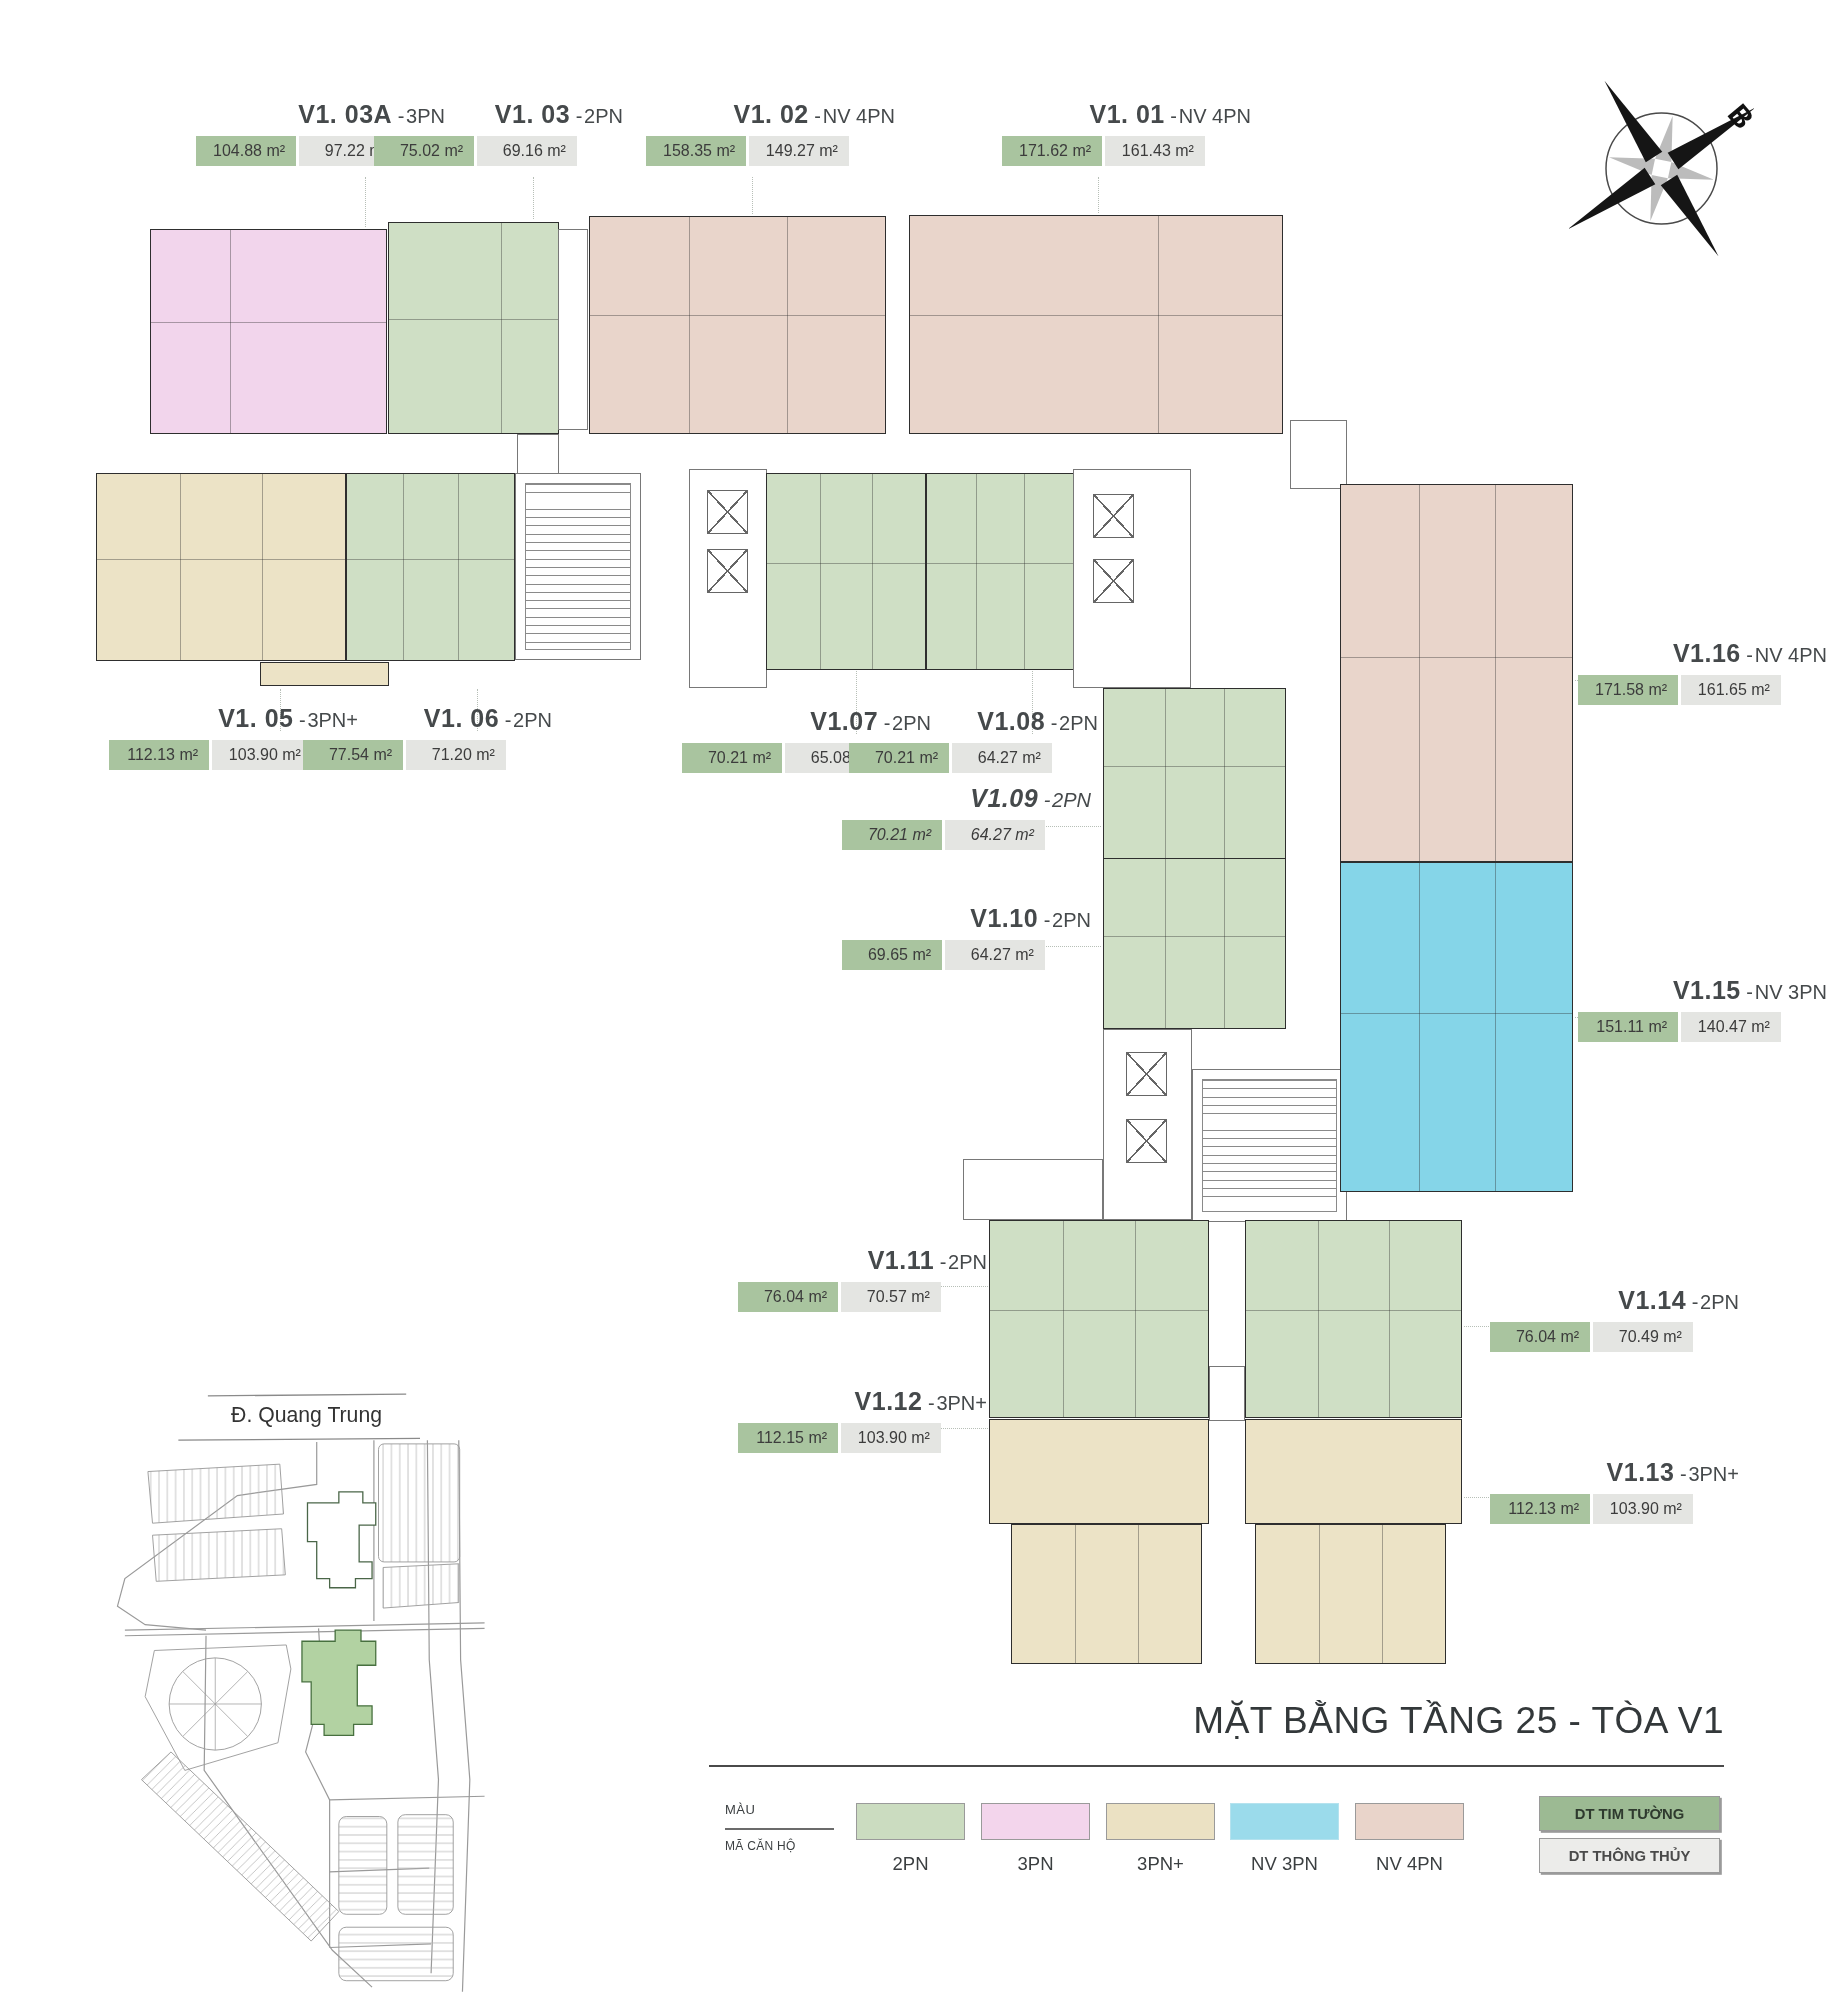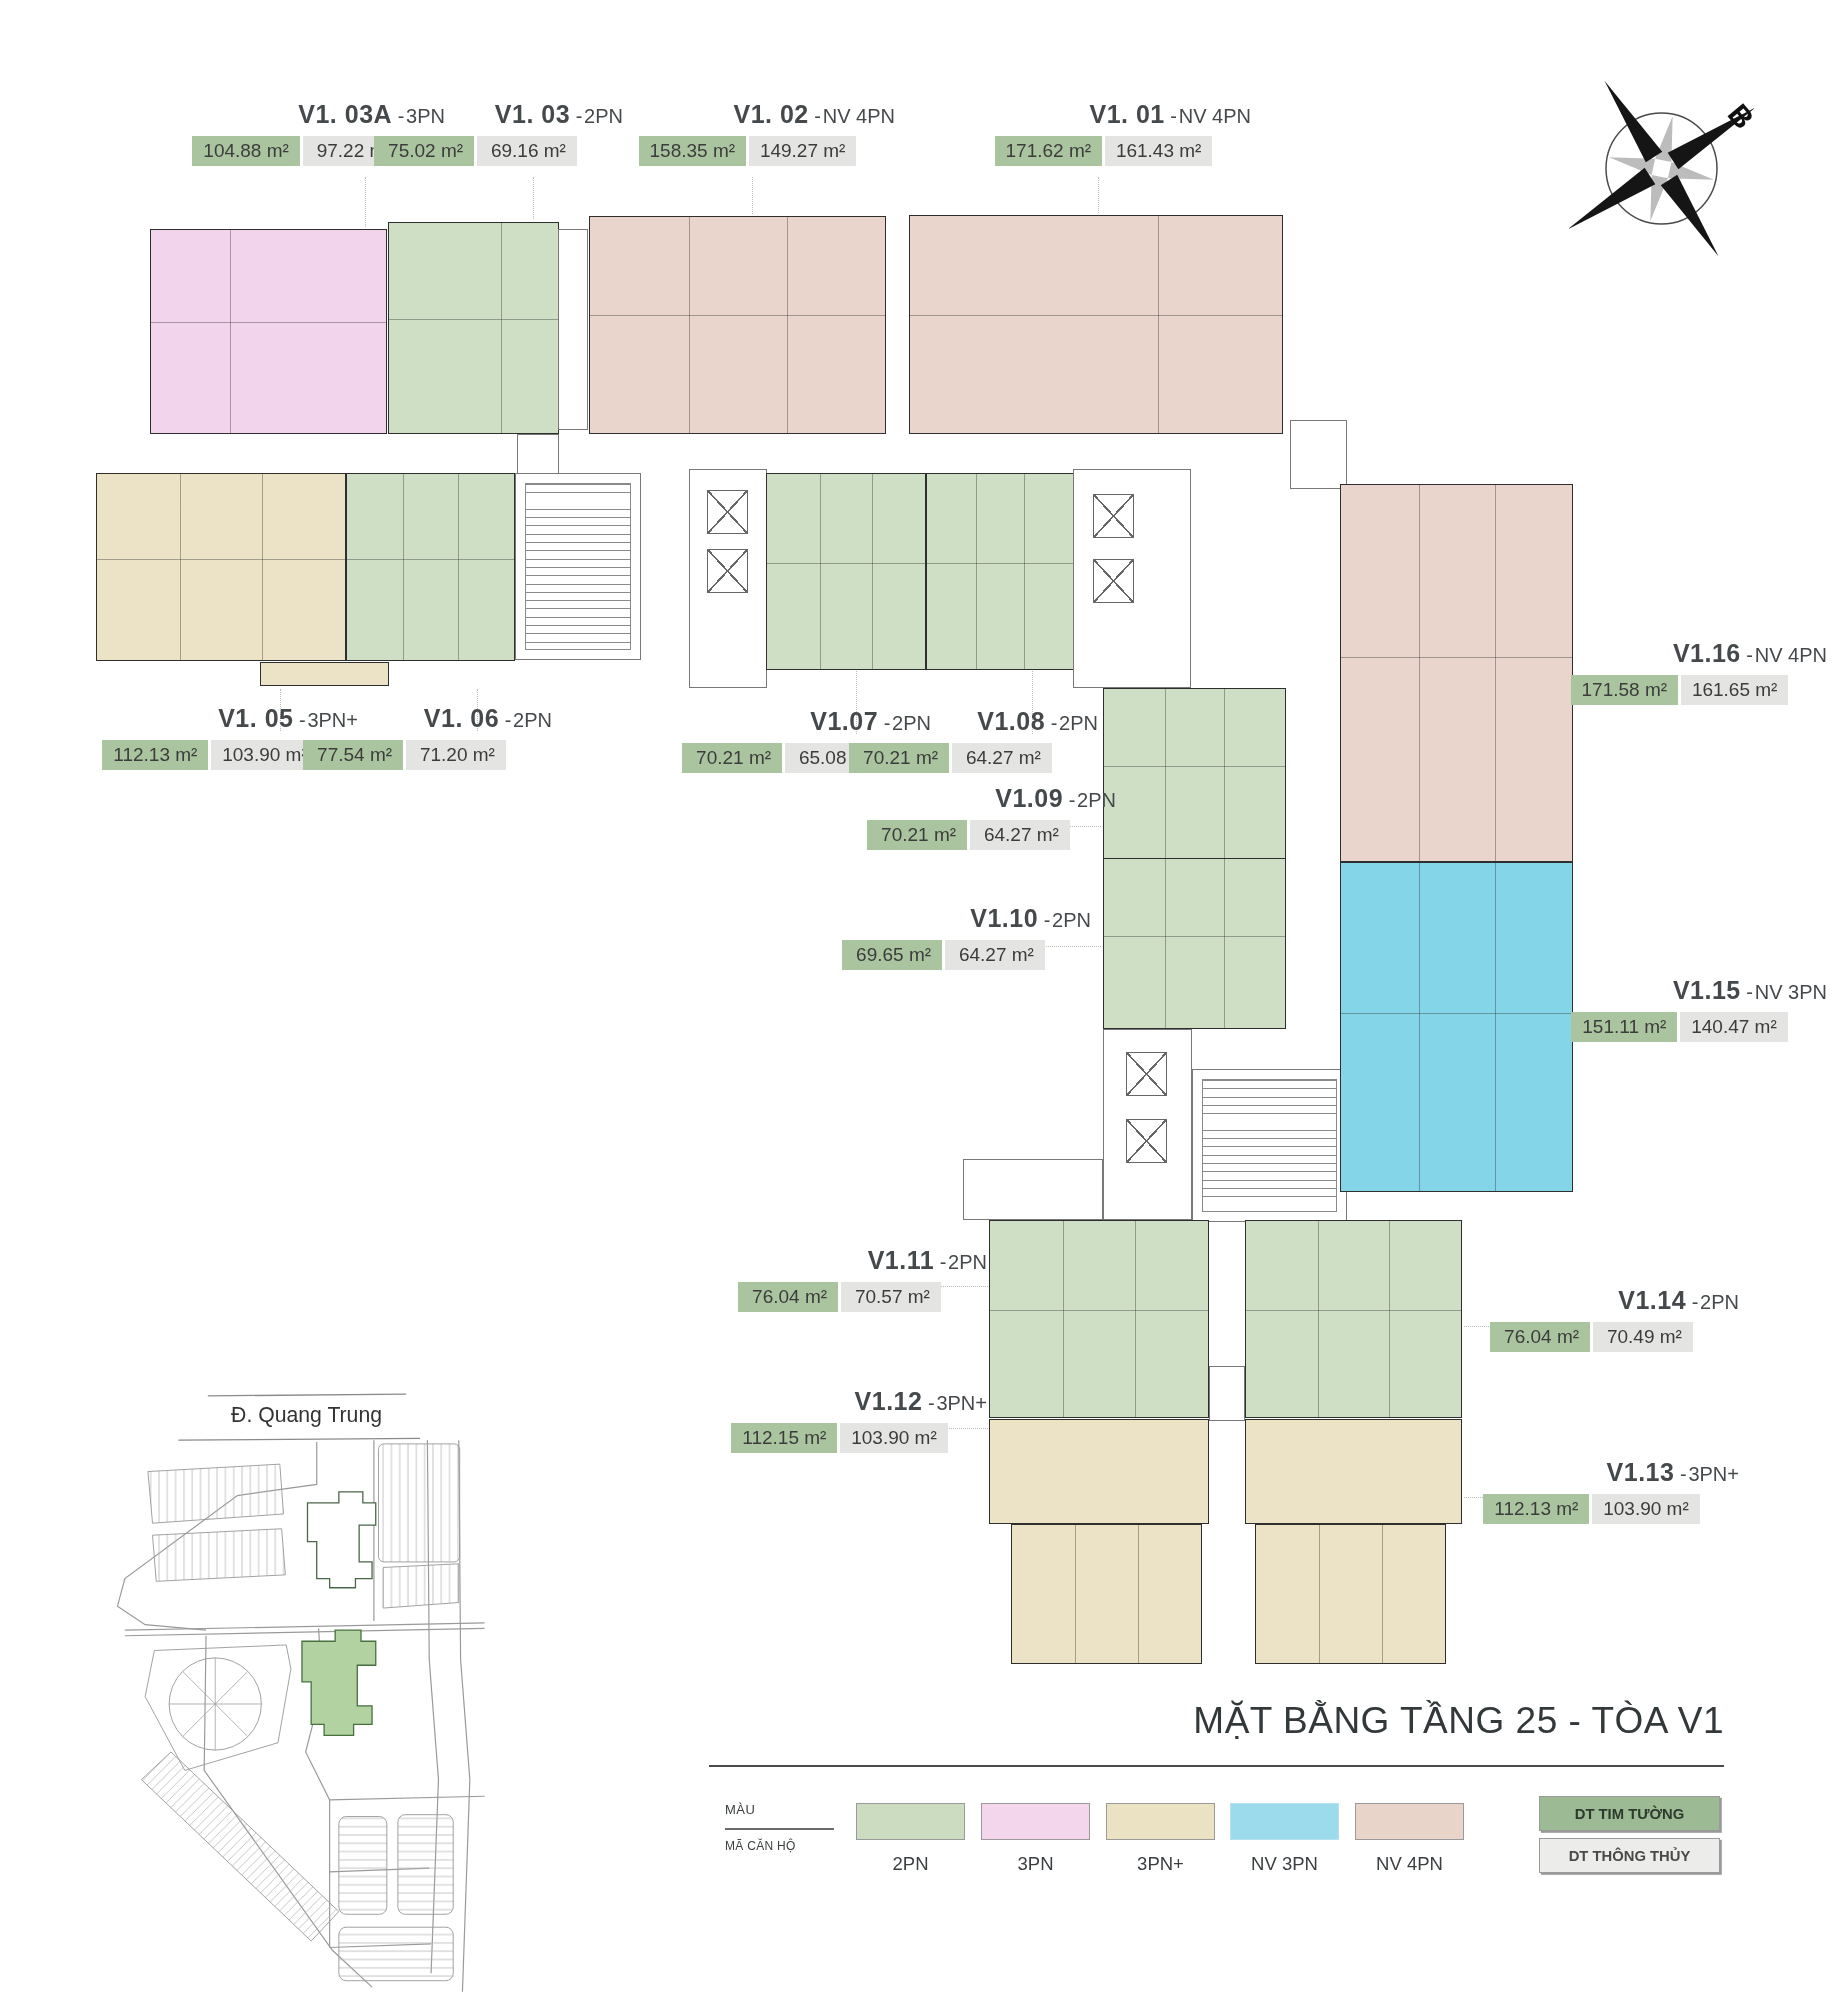--- a/index.html
+++ b/index.html
@@ -27,21 +27,21 @@
       linear-gradient(to bottom right, transparent calc(50% - 0.9px), #666 calc(50% - 0.9px), #666 calc(50% + 0.9px), transparent calc(50% + 0.9px));}
   .stairs-inner{position:absolute;inset:9.2px;border:0.9px solid #8a8a8a;background:repeating-linear-gradient(to bottom,#8a8a8a 0,#8a8a8a 0.9px,transparent 0.9px,transparent 8.3px);}
 
   
   .unit-label{position:absolute;width:295px;text-align:right;}
   .ul-title{font-size:25px;color:#45494b;white-space:nowrap;}
   .ul-code{font-weight:bold;letter-spacing:0.5px;}
   .ul-sep{font-size:20px;margin:0 1.8px 0 5.5px;color:#45494b;}
   .ul-type{font-size:20px;color:#45494b;}
   .ul-chips{display:flex;justify-content:center;gap:2.8px;margin-top:6.5px;}
-  .chip{height:30px;line-height:30px;font-size:19px;padding:0 11px;min-width:100px;color:#3c3c3c;box-sizing:border-box;}
+  .chip{height:30px;line-height:30px;font-size:16px;padding:0 11px;min-width:100px;color:#3c3c3c;box-sizing:border-box;}
   .chip-green{background:#a9c49f;}
   .chip-gray{background:#e4e5e2;}
 
   
   .leader-v{position:absolute;width:0;border-left:1.8px dotted #b7bfb7;}
   .leader-h{position:absolute;height:0;border-top:1.8px dotted #b7bfb7;}
 
   
   .legend-key{position:absolute;left:725px;top:1802px;width:129px;color:#3b3f41;}
   .legend-key .lk-color{font-size:13px;letter-spacing:0.5px;}
@@ -180,21 +180,21 @@
         <span class="chip chip-gray">65.08 m²</span>
       </div>
   </div>
   <div class="unit-label" style="left:803px;top:707px;">
     <div class="ul-title"><span class="ul-code">V1.08</span><span class="ul-sep">-</span><span class="ul-type">2PN</span></div>
     <div class="ul-chips">
         <span class="chip chip-green">70.21 m²</span>
         <span class="chip chip-gray">64.27 m²</span>
       </div>
   </div>
-  <div class="unit-label" style="left:821px;top:784px;">
+  <div class="unit-label" style="left:796px;top:784px;font-style:italic;">
     <div class="ul-title"><span class="ul-code">V1.09</span><span class="ul-sep">-</span><span class="ul-type">2PN</span></div>
     <div class="ul-chips">
         <span class="chip chip-green">70.21 m²</span>
         <span class="chip chip-gray">64.27 m²</span>
       </div>
   </div>
   <div class="unit-label" style="left:796px;top:904px;">
     <div class="ul-title"><span class="ul-code">V1.10</span><span class="ul-sep">-</span><span class="ul-type">2PN</span></div>
     <div class="ul-chips">
         <span class="chip chip-green">69.65 m²</span>

